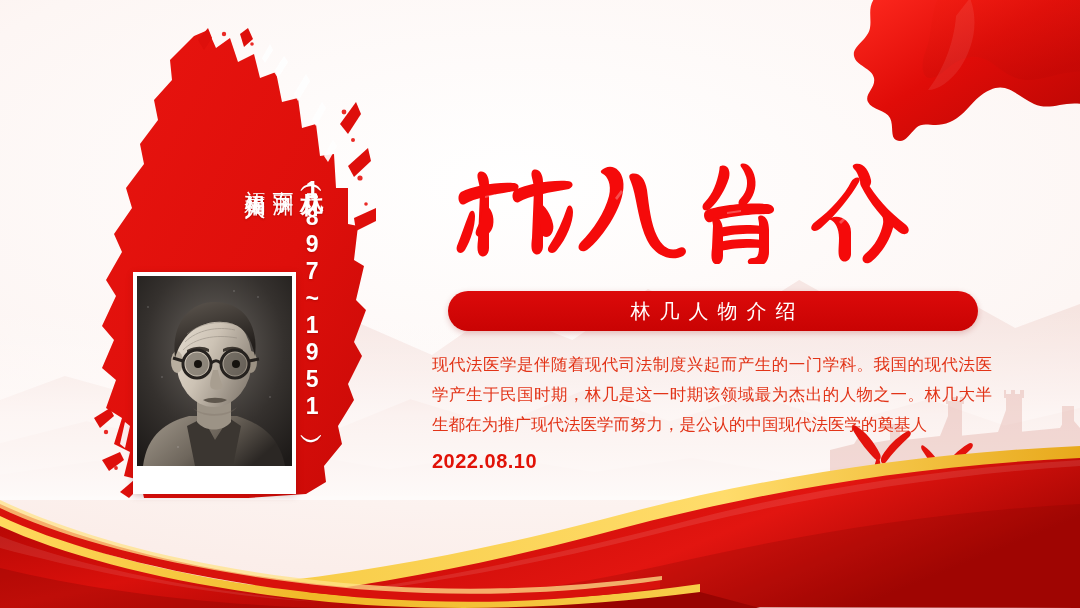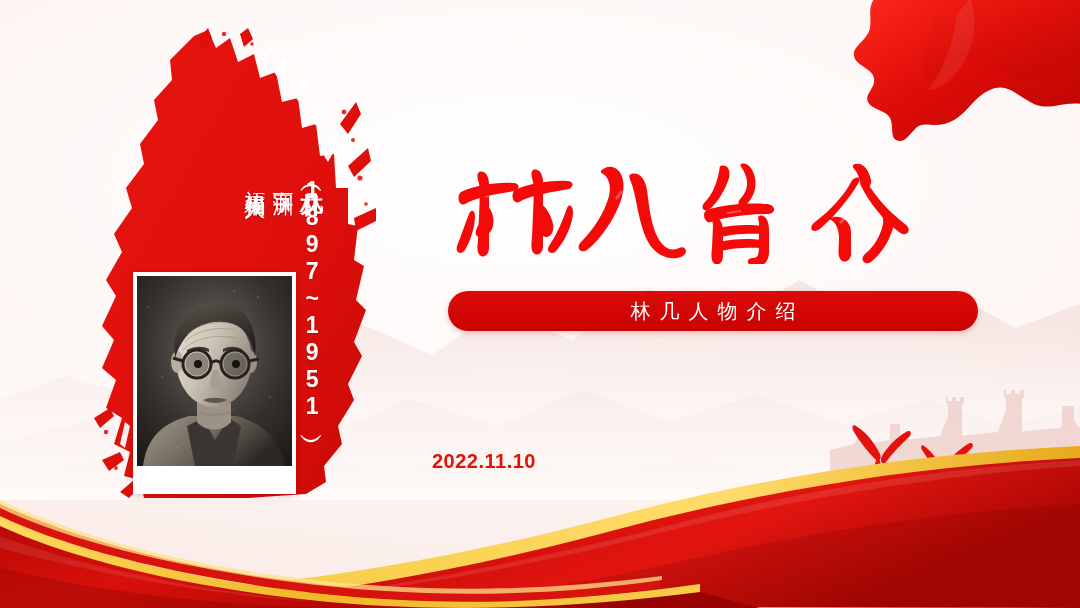--- a/index.html
+++ b/index.html
@@ -331,23 +331,24 @@
         <path d="M272 60 l14 -2 l0 2 l-14 2 z"></path>
         <path d="M384 70 l6 -6 l2 2 l-6 6 z"></path>
       </g>
     </svg>
   </div>
 
   <div class="pill">
     <span>林几人物介绍</span>
   </div>
 
+  <div class="para">现代法医学是伴随着现代司法制度兴起而产生的一门学科。我国的现代法医学产生于民国时期，林几是这一时期该领域最为杰出的人物之一。林几大半生都在为推广现代法医学而努力，是公认的中国现代法医学的奠基人</div>
 
   <div class="presenter">
-    <span class="date">2022.11.10</span>
+    <span class="date">2022.08.10</span>
   </div>
 
   <svg class="doves" viewBox="0 0 140 70">
     <g fill="#e3120c">
       <path d="M8 10 C18 16 26 26 32 38 C34 43 31 46 27 43 C20 36 12 26 6 16 C3 11 5 8 8 10 Z"></path>
       <path d="M34 40 C40 30 48 22 58 16 C62 13 65 17 61 21 C52 29 44 38 38 46 C35 50 31 46 34 40 Z"></path>
       <path d="M30 40 C33 45 33 52 31 58 C30 62 26 61 26 57 C26 51 27 45 30 40 Z"></path>
       <path d="M76 30 C84 36 90 44 94 52 C96 56 92 58 89 55 C83 48 78 40 74 34 C72 30 74 28 76 30 Z"></path>
       <path d="M96 52 C102 42 110 34 120 28 C124 25 127 29 123 33 C114 41 106 50 100 57 C97 61 93 57 96 52 Z"></path>
       <path d="M92 50 C95 54 96 60 94 65 C93 68 89 67 89 63 C89 58 90 54 92 50 Z"></path>

